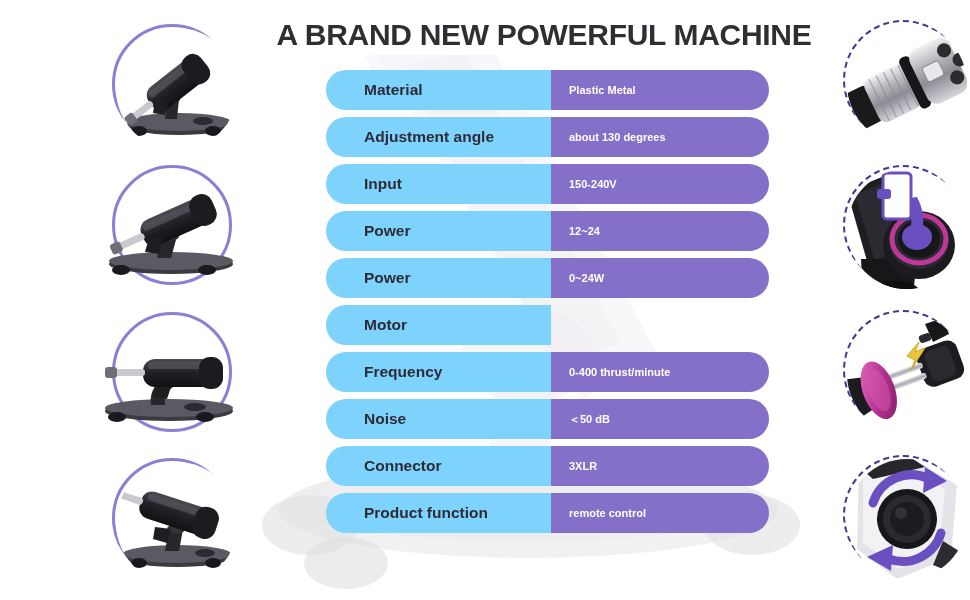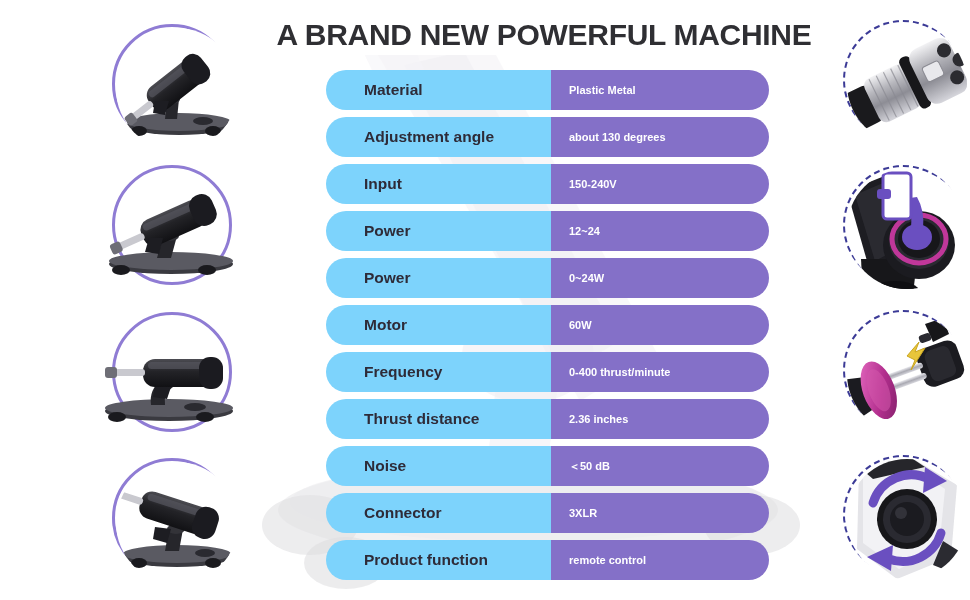--- a/index.html
+++ b/index.html
@@ -161,29 +161,24 @@
     <div class="spec-row">
       <div class="spec-label">Power</div>
       <div class="spec-value">12~24</div>
     </div>
     <div class="spec-row">
       <div class="spec-label">Power</div>
       <div class="spec-value">0~24W</div>
     </div>
     <div class="spec-row">
       <div class="spec-label">Motor</div>
-      <div class="spec-value">60W</div>
     </div>
     <div class="spec-row">
       <div class="spec-label">Frequency</div>
       <div class="spec-value">0-400 thrust/minute</div>
-    </div>
-    <div class="spec-row">
-      <div class="spec-label">Thrust distance</div>
-      <div class="spec-value">2.36 inches</div>
     </div>
     <div class="spec-row">
       <div class="spec-label">Noise</div>
       <div class="spec-value">＜50 dB</div>
     </div>
     <div class="spec-row">
       <div class="spec-label">Connector</div>
       <div class="spec-value">3XLR</div>
     </div>
     <div class="spec-row">

